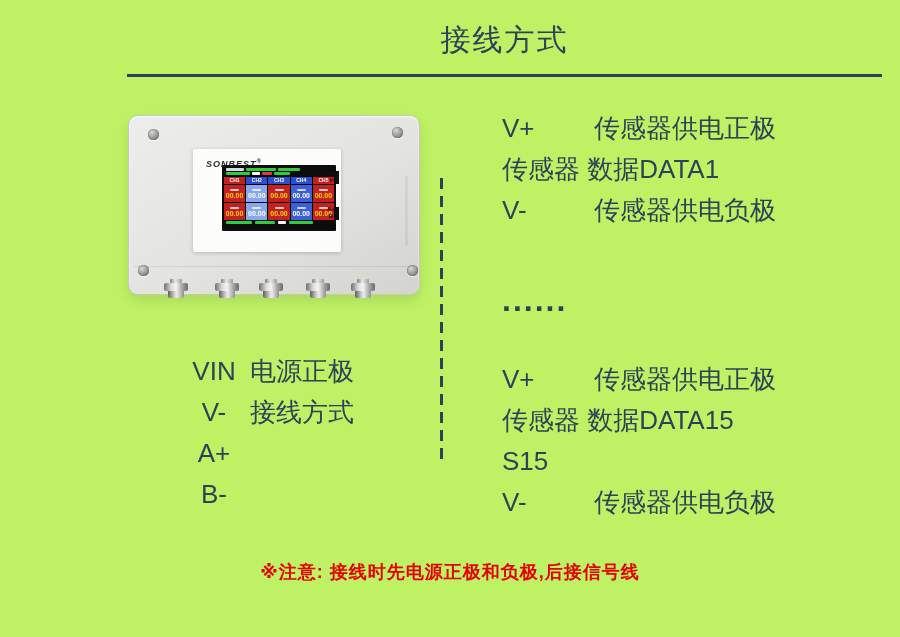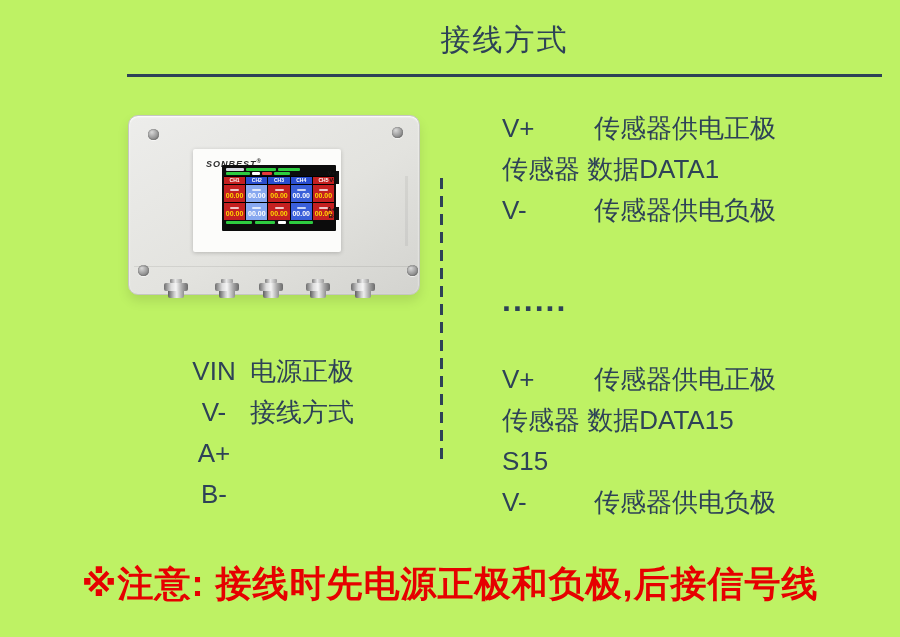--- a/index.html
+++ b/index.html
@@ -80,21 +80,21 @@
   #sensor-group-1 { left:502px; top:108px; }
   #sensor-group-2 { left:502px; top:359px; }
   .ellipsis { position:absolute; left:502px; top:282px; font-size:32px; font-weight:bold;
     color:#2e4257; letter-spacing:2px; }
   #power-group { left:178px; top:351px; }
   #power-group .pin-code { width:72px; text-align:center; }
   #power-group .pin-desc { margin-left:0; }
 
   
   .warning-note { position:absolute; left:0; right:0; top:560px; text-align:center;
-    font-size:36px; font-weight:bold; color:#e60000; letter-spacing:1px; }
+    font-size:18px; font-weight:bold; color:#e60000; letter-spacing:1px; }
 </style>
 </head>
 <body>
 
 <div id="page">
 
   <div class="page-title">接线方式</div>
   <div class="title-rule"></div>
 
   <div id="device">

